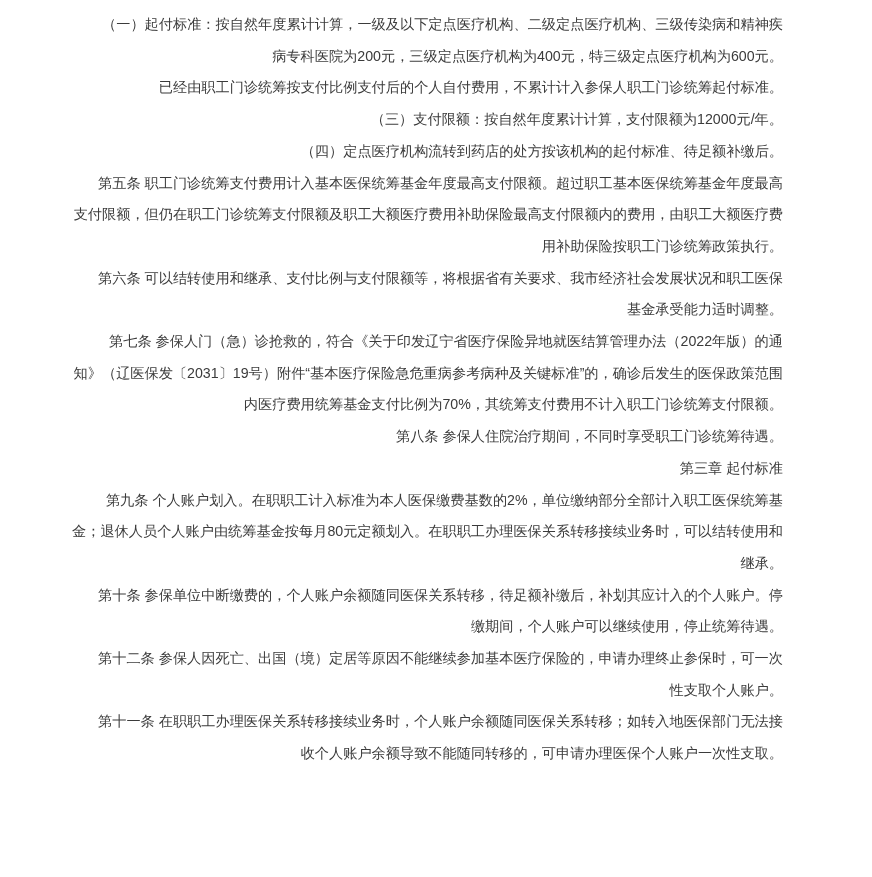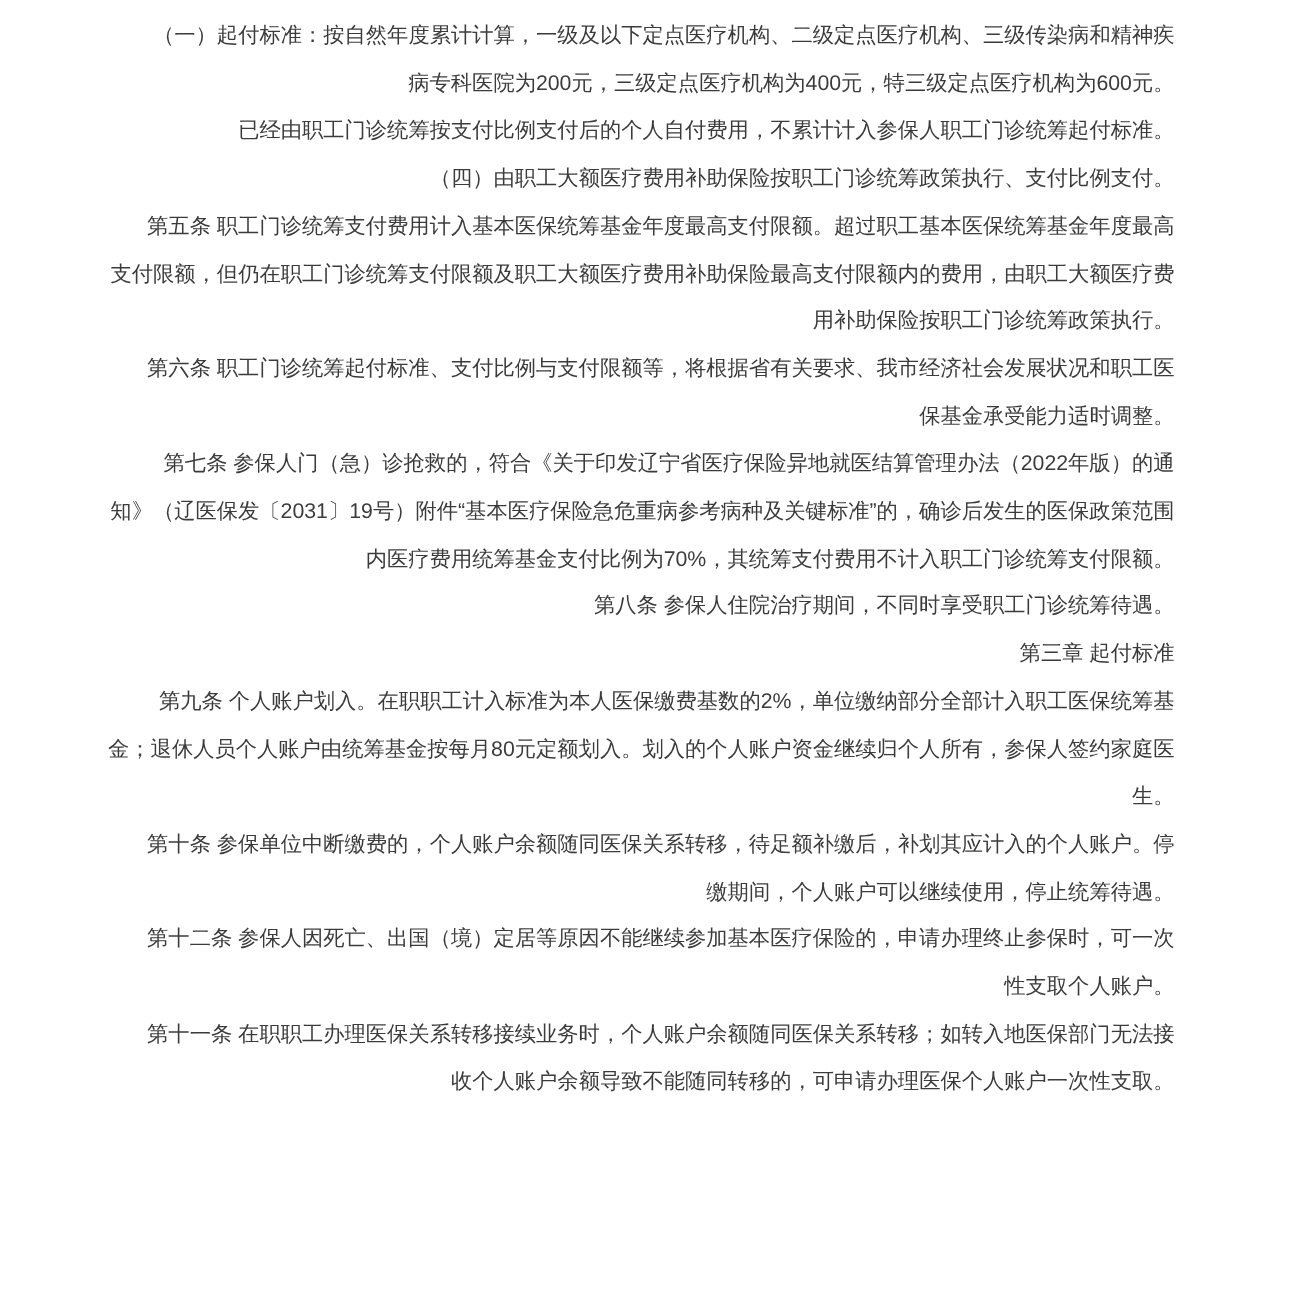--- a/index.html
+++ b/index.html
@@ -30,23 +30,24 @@
     word-break: break-all;
     overflow-wrap: break-word;
   }
 </style>
 </head>
 <body>
 
 <div class="doc">
     <p>（一）起付标准：按自然年度累计计算，一级及以下定点医疗机构、二级定点医疗机构、三级传染病和精神疾病专科医院为200元，三级定点医疗机构为400元，特三级定点医疗机构为600元。</p>
     <p>已经由职工门诊统筹按支付比例支付后的个人自付费用，不累计计入参保人职工门诊统筹起付标准。</p>
-    <p>（四）由职工大额医疗费用补助保险按职工门诊统筹政策执行、支付比例支付。</p>
+    <p>（三）支付限额：按自然年度累计计算，支付限额为12000元/年。</p>
+    <p>（四）定点医疗机构流转到药店的处方按该机构的起付标准、待足额补缴后。</p>
     <p>第五条 职工门诊统筹支付费用计入基本医保统筹基金年度最高支付限额。超过职工基本医保统筹基金年度最高支付限额，但仍在职工门诊统筹支付限额及职工大额医疗费用补助保险最高支付限额内的费用，由职工大额医疗费用补助保险按职工门诊统筹政策执行。</p>
-    <p>第六条 职工门诊统筹起付标准、支付比例与支付限额等，将根据省有关要求、我市经济社会发展状况和职工医保基金承受能力适时调整。</p>
+    <p>第六条 可以结转使用和继承、支付比例与支付限额等，将根据省有关要求、我市经济社会发展状况和职工医保基金承受能力适时调整。</p>
     <p>第七条 参保人门（急）诊抢救的，符合《关于印发辽宁省医疗保险异地就医结算管理办法（2022年版）的通知》（辽医保发〔2031〕19号）附件“基本医疗保险急危重病参考病种及关键标准”的，确诊后发生的医保政策范围内医疗费用统筹基金支付比例为70%，其统筹支付费用不计入职工门诊统筹支付限额。</p>
     <p>第八条 参保人住院治疗期间，不同时享受职工门诊统筹待遇。</p>
     <p>第三章 起付标准</p>
-    <p>第九条 个人账户划入。在职职工计入标准为本人医保缴费基数的2%，单位缴纳部分全部计入职工医保统筹基金；退休人员个人账户由统筹基金按每月80元定额划入。划入的个人账户资金继续归个人所有，参保人签约家庭医生。</p>
+    <p>第九条 个人账户划入。在职职工计入标准为本人医保缴费基数的2%，单位缴纳部分全部计入职工医保统筹基金；退休人员个人账户由统筹基金按每月80元定额划入。在职职工办理医保关系转移接续业务时，可以结转使用和继承。</p>
     <p>第十条 参保单位中断缴费的，个人账户余额随同医保关系转移，待足额补缴后，补划其应计入的个人账户。停缴期间，个人账户可以继续使用，停止统筹待遇。</p>
     <p>第十二条 参保人因死亡、出国（境）定居等原因不能继续参加基本医疗保险的，申请办理终止参保时，可一次性支取个人账户。</p>
     <p>第十一条 在职职工办理医保关系转移接续业务时，个人账户余额随同医保关系转移；如转入地医保部门无法接收个人账户余额导致不能随同转移的，可申请办理医保个人账户一次性支取。</p>
   </div>
 
 </body></html>

